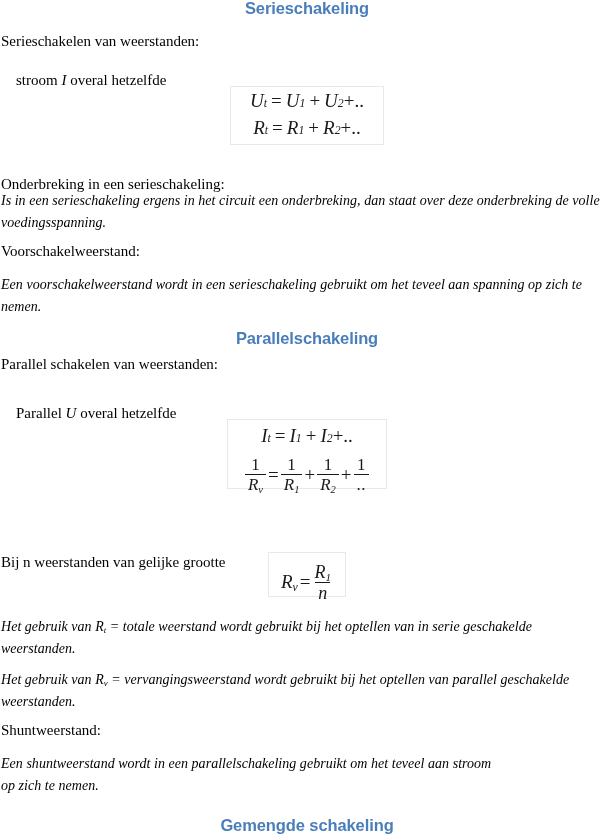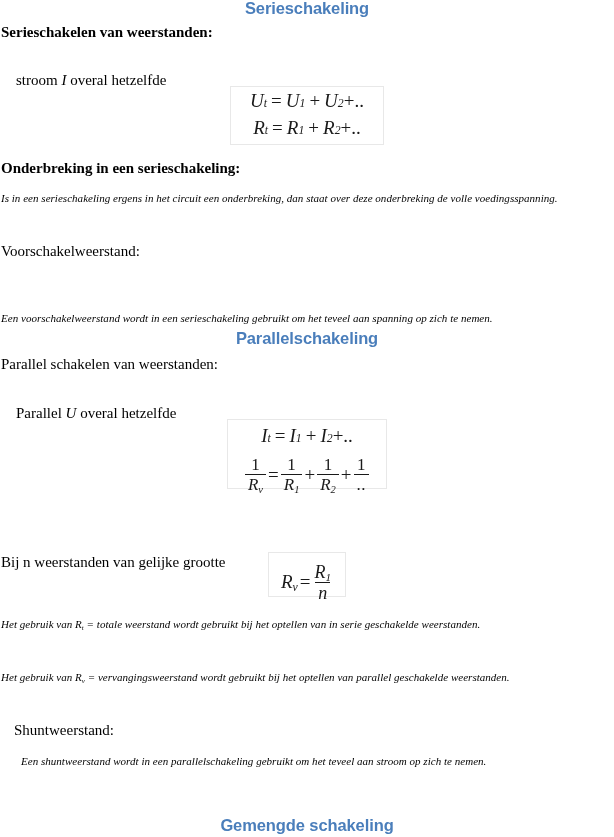--- a/index.html
+++ b/index.html
@@ -41,21 +41,21 @@
     text-align: left;
     margin: 0;
   }
   .centered-line {
     font-size: 15px;
     line-height: 1.25;
     text-align: left;
     margin: 16px;
   }
   .note {
-    font-size: 11px;
+    font-size: 14px;
     font-style: italic;
     line-height: 1.55;
     text-align: left;
     margin: 0;
     letter-spacing: 0.03px;
   }
   .var-i { font-style: italic; }
 
   
   .eq-wrap {
@@ -151,21 +151,21 @@
   .eq-rv .frac-row { font-size: 19px; }
   .eq-rv .frac { font-size: 18px; }
 </style>
 </head>
 <body>
 
 <div class="page">
 
   <div class="section-heading" style="position:absolute; left:0; top:0; width:614px;text-align:center;">Serieschakeling</div>
 
-  <div class="body-line" style="position:absolute; left:1px; top:23px; width:560px;font-weight:bold;">
+  <div class="body-line" style="position:absolute; left:1px; top:32px; width:560px;">
     <span>Serieschakelen van weerstanden:</span>
   </div>
 
   <div class="centered-line" style="position:absolute; left:0; top:55px; width:614px;">
     <span>stroom </span><span class="var-i">I</span><span> overal hetzelfde</span>
   </div>
 
   <div class="eq-wrap" style="position:absolute; left:0; top:86px; width:614px;">
     <div class="eq-box eq-series">
       <div class="eq-line">
@@ -186,27 +186,27 @@
           <span>R</span>
           <sub>1</sub>
           <span class="op">+</span>
           <span>R</span>
           <sub>2</sub>
           <span class="plain">+..</span>
       </div>
     </div>
   </div>
 
-  <div class="body-line" style="position:absolute; left:1px; top:159px; width:560px;font-weight:bold;">Onderbreking in een serieschakeling:</div>
+  <div class="body-line" style="position:absolute; left:1px; top:175px; width:560px;">Onderbreking in een serieschakeling:</div>
 
   <div class="note" style="position:absolute; left:1px; top:190px; width:612px;">Is in een serieschakeling ergens in het circuit een onderbreking, dan staat over deze onderbreking de volle voedingsspanning.</div>
 
   <div class="body-line" style="position:absolute; left:1px; top:242px; width:560px;">Voorschakelweerstand:</div>
 
-  <div class="note" style="position:absolute; left:1px; top:274px; width:600px;margin-top:36px;">Een voorschakelweerstand wordt in een serieschakeling gebruikt om het teveel aan spanning op zich te nemen.</div>
+  <div class="note" style="position:absolute; left:1px; top:274px; width:600px;">Een voorschakelweerstand wordt in een serieschakeling gebruikt om het teveel aan spanning op zich te nemen.</div>
 
   <div class="section-heading" style="position:absolute; left:0; top:330px; width:614px;">Parallelschakeling</div>
 
   <div class="body-line" style="position:absolute; left:1px; top:355px; width:560px;">Parallel schakelen van weerstanden:</div>
 
   <div class="centered-line" style="position:absolute; left:0; top:388px; width:614px;">
     <span>Parallel </span><span class="var-i">U</span><span> overal hetzelfde</span>
   </div>
 
   <div class="eq-wrap" style="position:absolute; left:0; top:419px; width:614px;">
@@ -262,19 +262,19 @@
   </div>
 
   <div class="note" style="position:absolute; left:1px; top:616px; width:600px;">
     <span>Het gebruik van </span><span>R</span><sub>t</sub><span> = totale weerstand wordt gebruikt bij het optellen van in serie geschakelde weerstanden.</span>
   </div>
 
   <div class="note" style="position:absolute; left:1px; top:669px; width:600px;">
     <span>Het gebruik van </span><span>R</span><sub>v</sub><span> = vervangingsweerstand wordt gebruikt bij het optellen van parallel geschakelde weerstanden.</span>
   </div>
 
-  <div class="body-line" style="position:absolute; left:1px; top:721px; width:560px;padding-left:13px;">Shuntweerstand:</div>
-
-  <div class="note" style="position:absolute; left:1px; top:753px; width:492px;padding-left:20px;">Een shuntweerstand wordt in een parallelschakeling gebruikt om het teveel aan stroom op zich te nemen.</div>
+  <div class="body-line" style="position:absolute; left:1px; top:721px; width:560px;">Shuntweerstand:</div>
+
+  <div class="note" style="position:absolute; left:1px; top:753px; width:492px;">Een shuntweerstand wordt in een parallelschakeling gebruikt om het teveel aan stroom op zich te nemen.</div>
 
   <div class="section-heading" style="position:absolute; left:0; top:817px; width:614px;">Gemengde schakeling</div>
 
 </div>
 
 </body></html>

